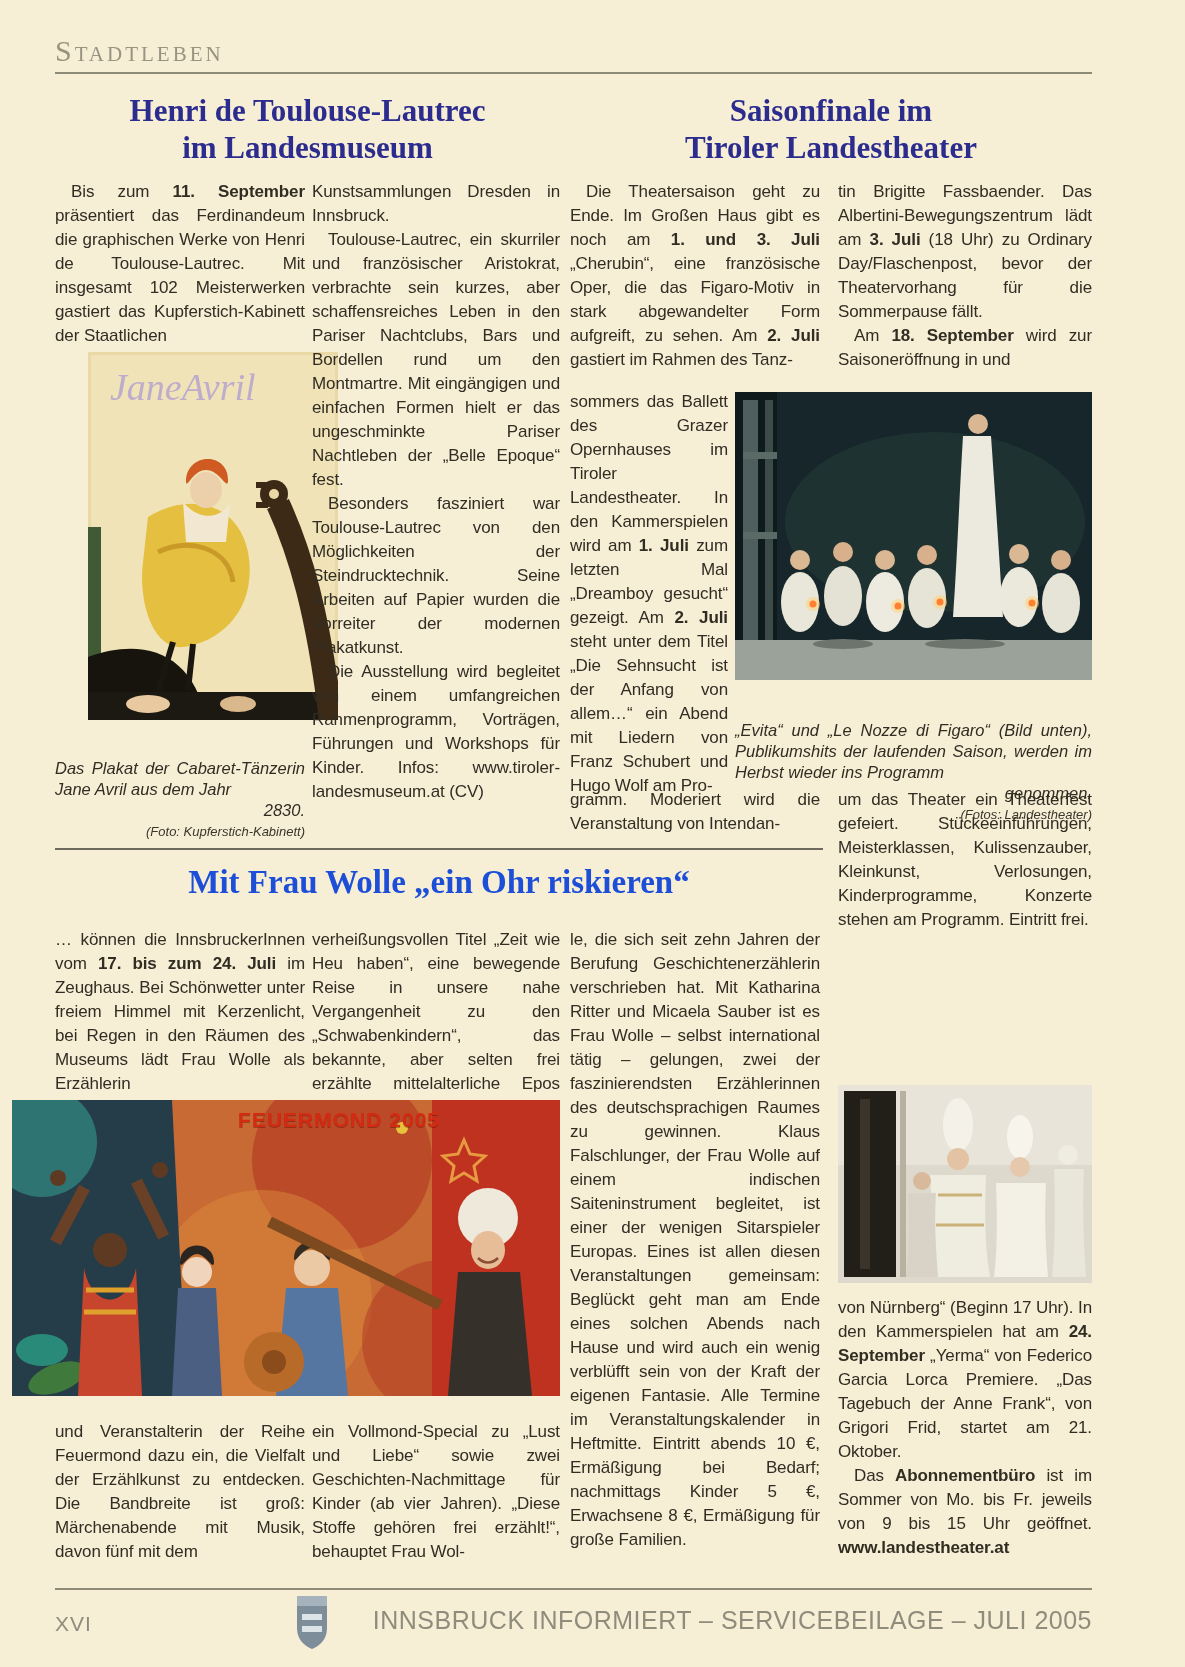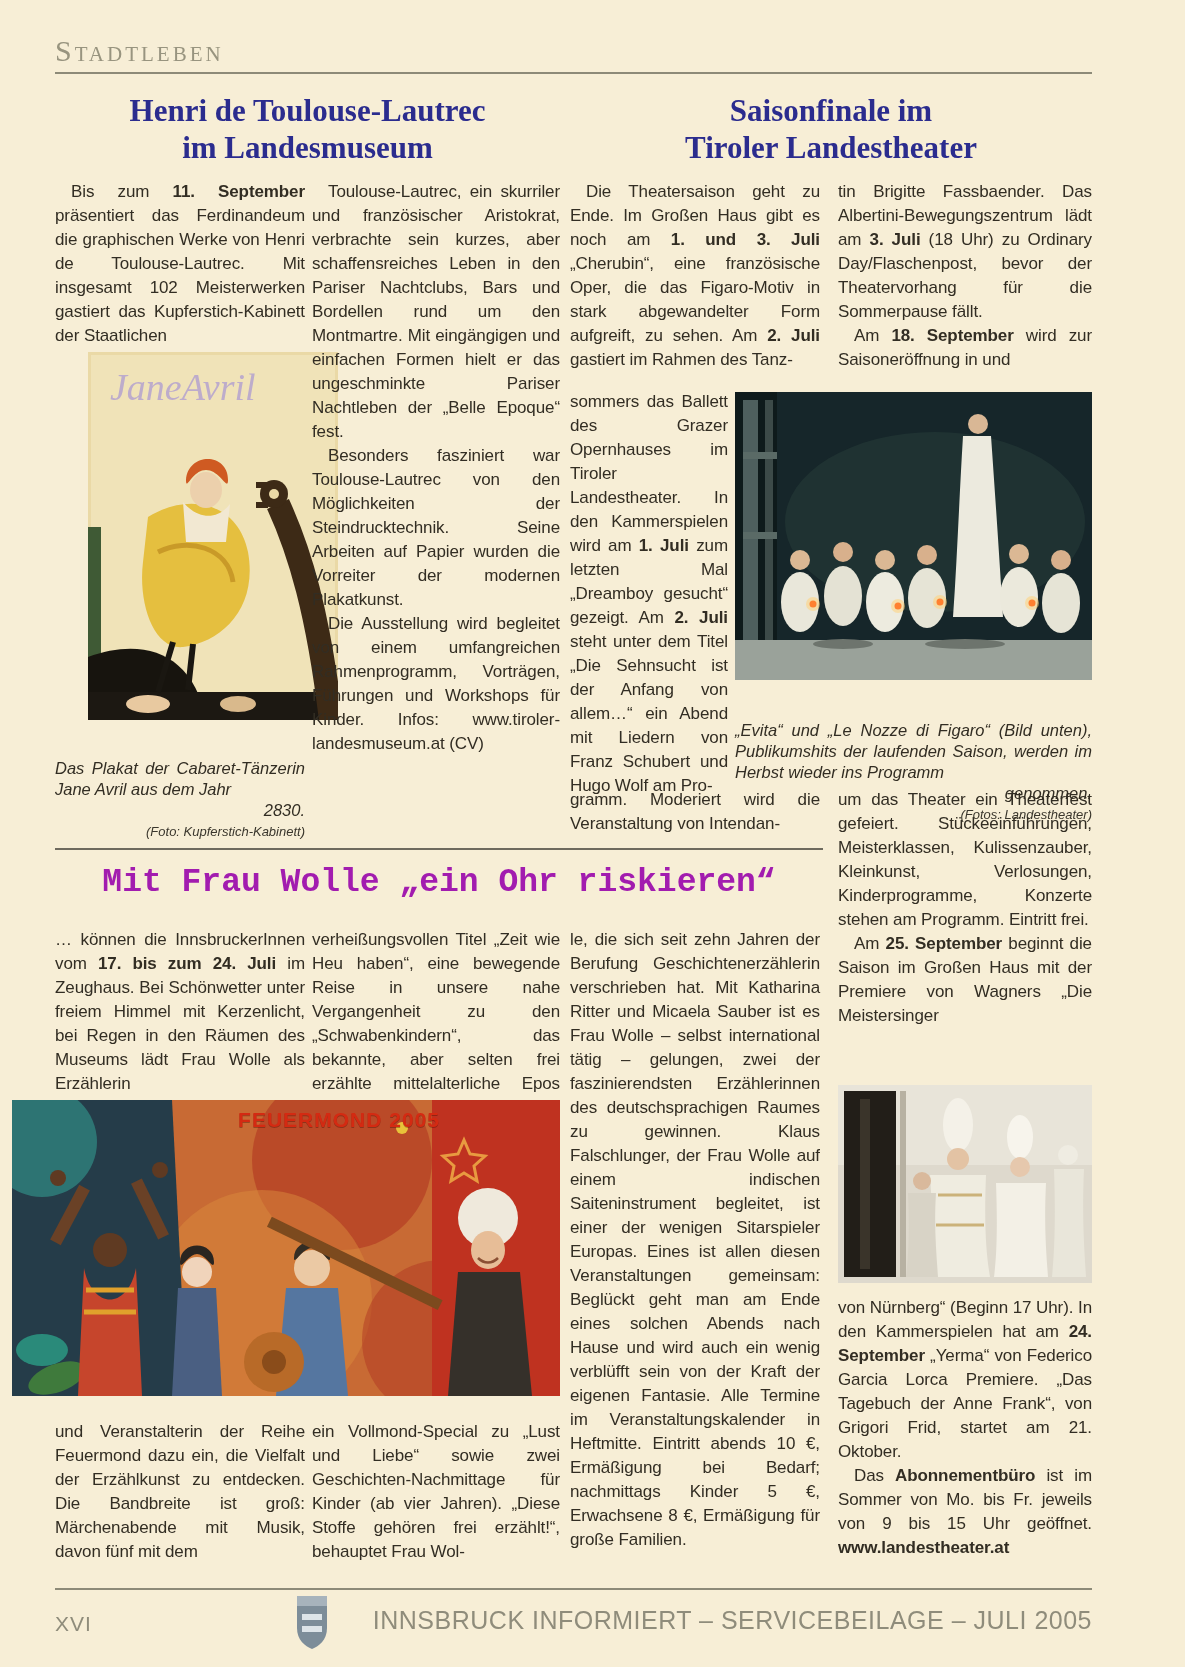--- a/index.html
+++ b/index.html
@@ -7,21 +7,21 @@
   #page{position:relative;width:1185px;height:1667px;background:#f7eed6;overflow:hidden;}
   .abs{position:absolute;}
   
   .section-label{font-family:"Liberation Serif",serif;font-variant:small-caps;font-size:30px;
     letter-spacing:3px;color:#98947f;}
   .rule{background:#8d8a78;height:2px;}
   .rule-thin{background:#6e6a5e;height:2px;}
   
   .headline{font-family:"Liberation Serif",serif;font-weight:bold;text-align:center;line-height:37px;}
   .headline.blue{color:#2b2c8e;font-size:31px;}
-  .headline.green{color:#a21caf;font-size:33px;font-family:Liberation Mono, monospace;}
+  .headline.green{color:#1d4ed8;font-size:33px;}
   
   .col{font-size:17px;line-height:24px;color:#322d23;text-align:justify;hyphens:auto;letter-spacing:-0.1px;}
   .col p{margin:0;}
   .col p.ind{text-indent:16px;}
   .col b{font-weight:bold;}
   
   .caption{font-size:16.5px;line-height:21px;font-style:italic;color:#322d23;text-align:justify;margin-top:32px;}
   .cap-last{display:flex;justify-content:space-between;align-items:flex-end;flex-direction:column;}
   .credit{font-size:13px;font-style:italic;color:#3a362c;white-space:nowrap;}
   
@@ -81,20 +81,21 @@
 
   <div class="abs caption" style="left:55px;top:726px;width:250px;">
     <span>Das Plakat der Cabaret-Tänzerin Jane Avril aus dem Jahr</span>
     <div class="cap-last">
       <span>2830.</span>
       <span class="credit">(Foto: Kupferstich-Kabinett)</span>
     </div>
   </div>
 
   <div class="abs col" style="left:312px;top:180px;width:248px;">
+    <p>Kunstsammlungen Dresden in Innsbruck.</p>
     <p class="ind">Toulouse-Lautrec, ein skurriler und französischer Aristokrat, verbrachte sein kurzes, aber schaffensreiches Leben in den Pariser Nachtclubs, Bars und Bordellen rund um den Montmartre. Mit eingängigen und einfachen Formen hielt er das ungeschminkte Pariser Nachtleben der „Belle Epoque“ fest.</p>
     <p class="ind">Besonders fasziniert war Toulouse-Lautrec von den Möglichkeiten der Steindrucktechnik. Seine Arbeiten auf Papier wurden die Vorreiter der modernen Plakatkunst.</p>
     <p class="ind">Die Ausstellung wird begleitet von einem umfangreichen Rahmenprogramm, Vorträgen, Führungen und Workshops für Kinder. Infos: www.tiroler-landesmuseum.at (CV)</p>
   </div>
 
   <div class="abs col" style="left:570px;top:180px;width:250px;">
     <p class="ind">Die Theatersaison geht zu Ende. Im Großen Haus gibt es noch am <b>1. und 3. Juli</b> „Cherubin“, eine französische Oper, die das Figaro-Motiv in stark abgewandelter Form aufgreift, zu sehen. Am <b>2. Juli</b> gastiert im Rahmen des Tanz-</p>
   </div>
 
   <div class="abs col" style="left:570px;top:390px;width:158px;">
@@ -154,21 +155,20 @@
   <div class="abs caption" style="left:735px;top:688px;width:357px;">
     <span>„Evita“ und „Le Nozze di Figaro“ (Bild unten), Publikumshits der laufenden Saison, werden im Herbst wieder ins Programm</span>
     <div class="cap-last">
       <span>genommen.</span>
       <span class="credit">(Fotos: Landestheater)</span>
     </div>
   </div>
 
   <div class="abs col" style="left:838px;top:788px;width:254px;">
     <p>um das Theater ein Theaterfest gefeiert. Stückeeinführungen, Meisterklassen, Kulissenzauber, Kleinkunst, Verlosungen, Kinderprogramme, Konzerte stehen am Programm. Eintritt frei.</p>
-    <p class="ind">Am <b>25. September</b> beginnt die Saison im Großen Haus mit der Premiere von Wagners „Die Meistersinger</p>
   </div>
 
   <div class="img-wrap" style="left:838px;top:1085px;">
     <svg class="photo" width="254" height="198" viewBox="0 0 254 198">
       <rect width="254" height="198" fill="#ded9cd"></rect>
       <rect x="0" y="0" width="254" height="80" fill="#e8e4d9"></rect>
       <rect x="6" y="6" width="52" height="186" fill="#221e18"></rect>
       <rect x="22" y="14" width="10" height="170" fill="#3a342a"></rect>
       <rect x="62" y="6" width="6" height="186" fill="#b7b1a2"></rect>
       <ellipse cx="120" cy="40" rx="15" ry="27" fill="#f4f1e8"></ellipse>

